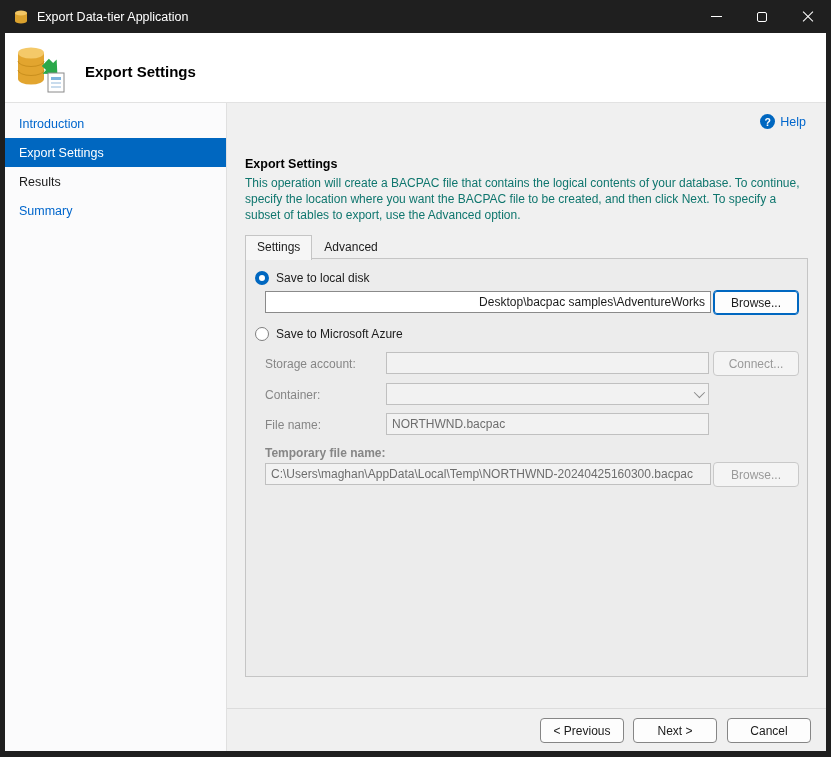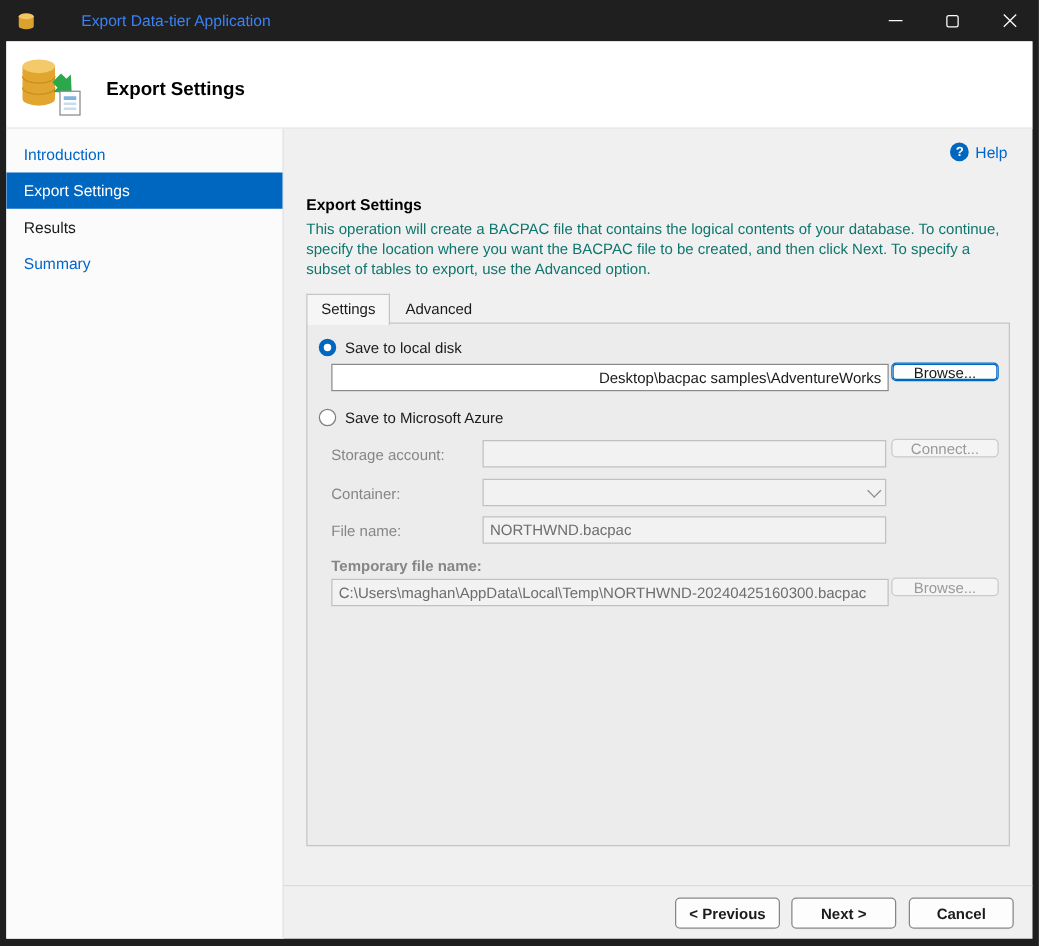--- a/index.html
+++ b/index.html
@@ -14,21 +14,21 @@
   }
 
   
   .window { position:absolute; inset:0; background:#1f1f1f; }
   .titlebar {
     position:absolute; top:0; left:0; right:0; height:33px;
     display:flex; align-items:center; color:#ffffff;
     padding-left:13px;
   }
   .titlebar .app-icon { width:16px; height:16px; margin-right:8px; display:inline-block; }
-  .titlebar .win-title { font-size:12.5px; color:#3b82f6;margin-left:28px; }
+  .titlebar .win-title { font-size:12.5px; color:#ffffff; }
   .win-controls { position:absolute; right:0; top:0; height:33px; display:flex; }
   .win-btn {
     width:46px; height:33px; background:transparent; border:none;
     display:flex; align-items:center; justify-content:center; cursor:pointer;
   }
   .glyph-min { width:11px; height:1px; background:#ffffff; display:block; }
   .glyph-max { width:10px; height:10px; border:1px solid #ffffff; border-radius:2px; display:block; }
   .glyph-close { position:relative; width:12px; height:12px; display:block; }
   .glyph-close::before, .glyph-close::after {
     content:""; position:absolute; left:-1px; top:5px; width:14px; height:1px; background:#ffffff;
@@ -127,42 +127,42 @@
     padding:0 5px;
   }
   .txt.disabled {
     background:#f2f2f2; border-color:#c0c0c0; color:#6d6d6d;
   }
   .txt.right { text-align:right;padding-left:16px; }
 
   .field-label { position:absolute; font-size:12px; color:#868686; }
 
   .btn {
-    position:absolute; width:86px; height:15px;
+    position:absolute; width:86px; height:25px;
     background:#fdfdfd; border:1px solid #8a8a8a; border-radius:4px;
     font-family:"Liberation Sans", sans-serif; font-size:12px; color:#1b1b1b;
     cursor:pointer;
   }
   .btn.accent { border:1px solid #0067c0; box-shadow:0 0 0 1px #0067c0 inset; }
   .btn.disabled { color:#9a9a9a; border-color:#c9c9c9; background:#f4f4f4; cursor:default; }
 
   .ddl {
     position:absolute; height:22px; background:#f2f2f2; border:1px solid #c0c0c0;
     display:flex; align-items:center; justify-content:flex-end; padding-right:6px;
   }
   .chevron {
     width:8px; height:8px; border-right:1.5px solid #8a8a8a; border-bottom:1.5px solid #8a8a8a;
     transform:rotate(45deg) translateY(-2px);
   }
 
   
   .f-btn {
     position:absolute; top:9px; width:84px; height:25px;
     background:#fdfdfd; border:1px solid #868686; border-radius:4px;
-    font-family:"Liberation Sans", sans-serif; font-size:12px; color:#1b1b1b; cursor:pointer;font-weight:bold;
+    font-family:"Liberation Sans", sans-serif; font-size:12px; color:#1b1b1b; cursor:pointer;
   }
 </style>
 </head>
 <body>
 
 <div class="window">
 
   <div class="titlebar">
     <span class="app-icon">
       <svg width="16" height="16" viewBox="0 0 16 16">

